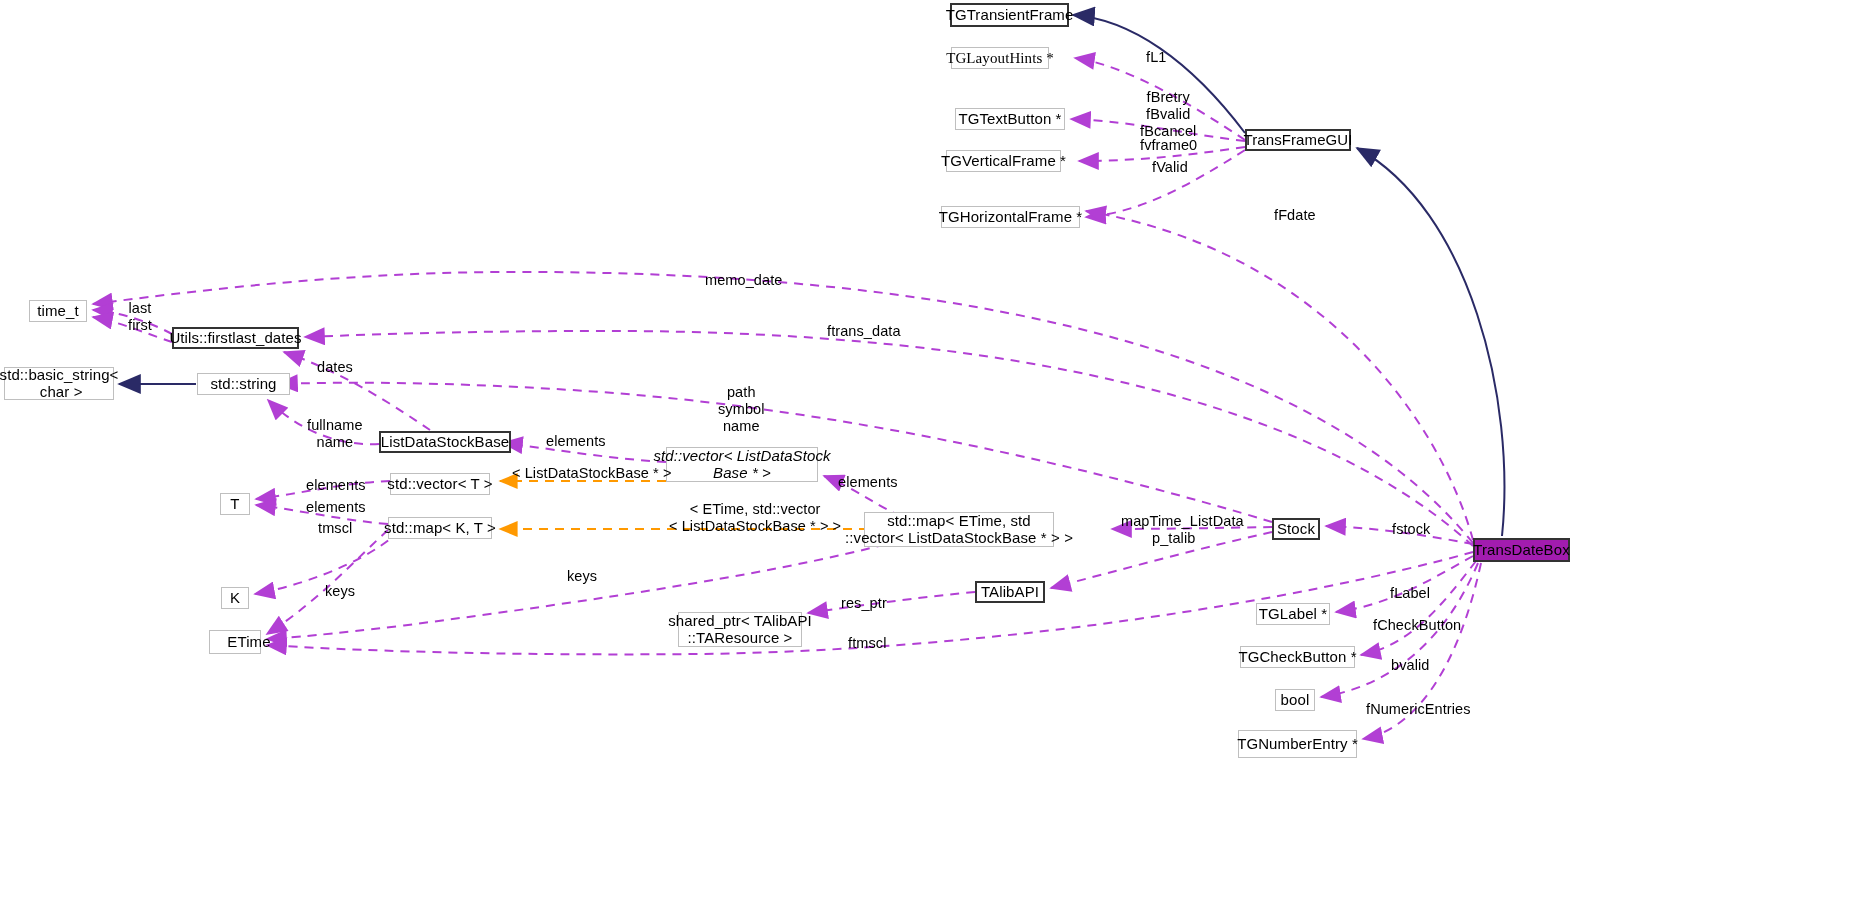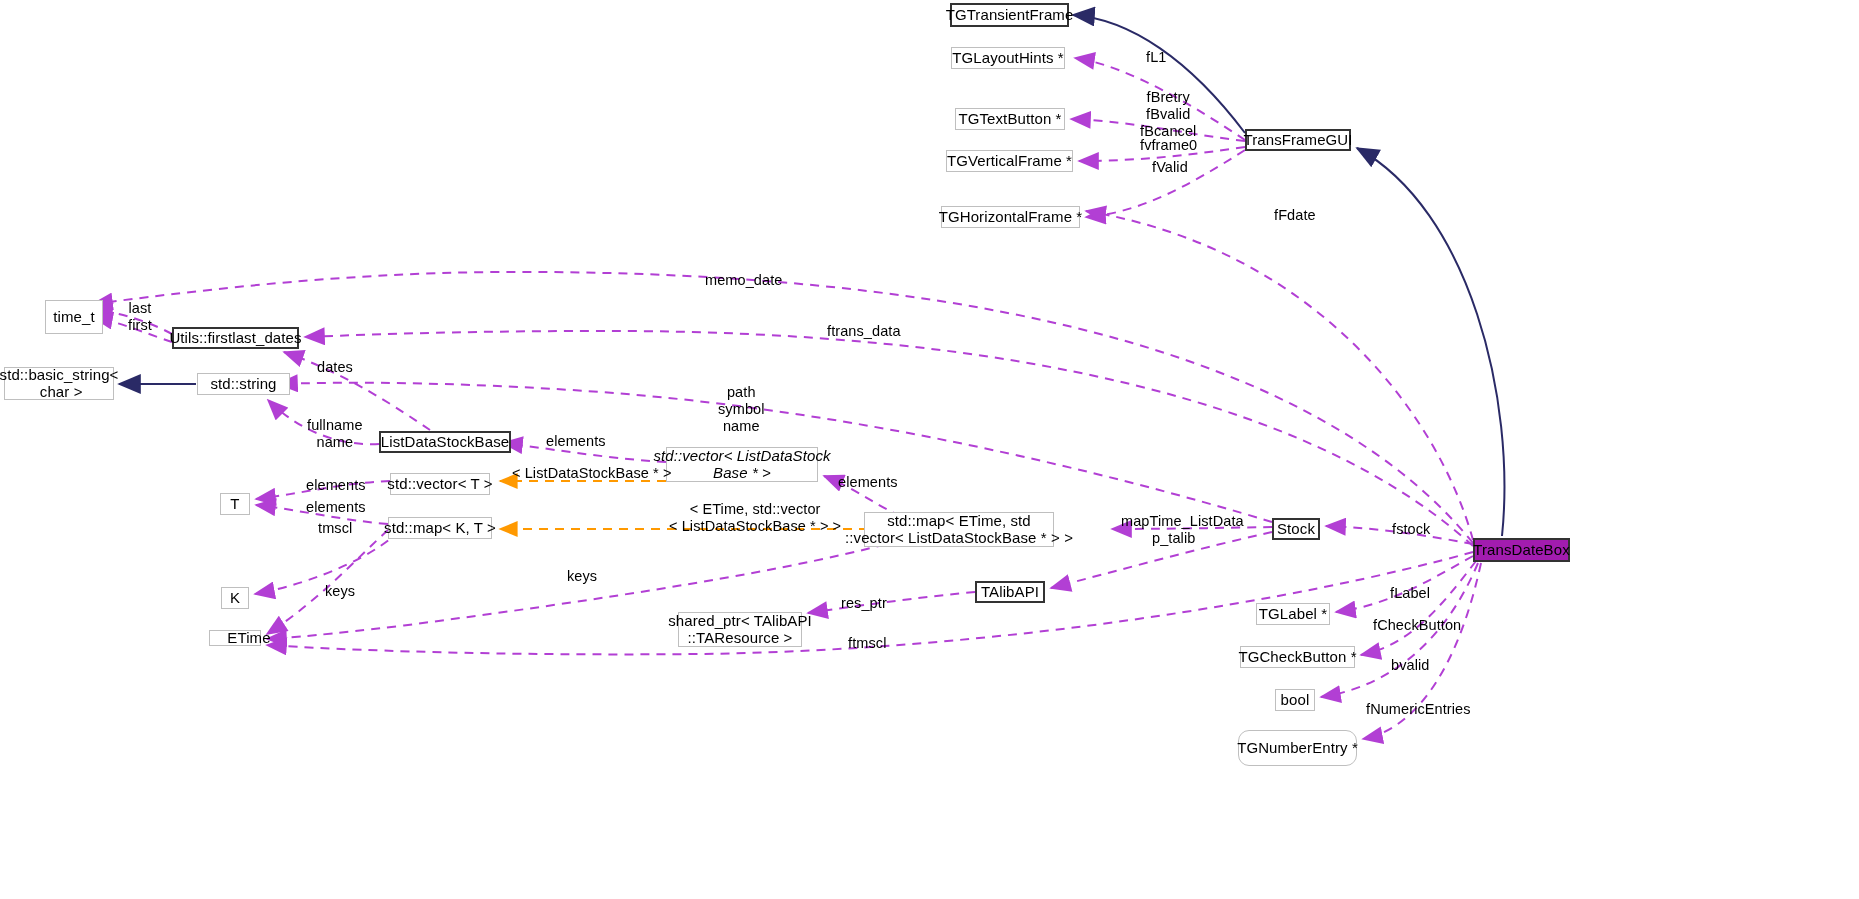--- a/index.html
+++ b/index.html
@@ -147,48 +147,48 @@
 
     <g fill="none" stroke="#ff9900" stroke-width="2" stroke-dasharray="9 7">
 
       <path d="M 666 481 L 500 481" marker-end="url(#arrow-orange)"></path>
 
       <path d="M 916 529 L 500 529" marker-end="url(#arrow-orange)"></path>
     </g>
   </svg>
 
   <div class="node thick" style="left:950px;top:3px;width:119px;height:24px;">TGTransientFrame</div>
-  <div class="node thin" style="left:951px;top:47px;width:114px;height:22px;">TGLayoutHints *</div>
+  <div class="node thin" style="left:951px;top:47px;width:98px;height:22px;font-family:Liberation Serif, serif;">TGLayoutHints *</div>
   <div class="node thin" style="left:955px;top:108px;width:110px;height:22px;">TGTextButton *</div>
-  <div class="node thin" style="left:946px;top:150px;width:127px;height:22px;">TGVerticalFrame *</div>
+  <div class="node thin" style="left:946px;top:150px;width:115px;height:22px;">TGVerticalFrame *</div>
   <div class="node thin" style="left:941px;top:206px;width:139px;height:22px;">TGHorizontalFrame *</div>
   <div class="node thick" style="left:1245px;top:129px;width:106px;height:22px;">TransFrameGUI</div>
-  <div class="node thin" style="left:29px;top:300px;width:58px;height:34px;margin-left:16px;">time_t</div>
+  <div class="node thin" style="left:29px;top:300px;width:58px;height:22px;">time_t</div>
   <div class="node thick" style="left:172px;top:327px;width:127px;height:22px;">Utils::firstlast_dates</div>
   <div class="node thin" style="left:4px;top:367px;width:110px;height:33px;">std::basic_string&lt;
  char &gt;</div>
   <div class="node thin" style="left:197px;top:373px;width:93px;height:22px;">std::string</div>
   <div class="node thick" style="left:379px;top:431px;width:132px;height:22px;">ListDataStockBase</div>
   <div class="node thin" style="left:666px;top:447px;width:152px;height:35px;font-style:italic;">std::vector&lt; ListDataStock
 Base * &gt;</div>
   <div class="node thin" style="left:220px;top:493px;width:30px;height:22px;">T</div>
   <div class="node thin" style="left:390px;top:473px;width:100px;height:22px;">std::vector&lt; T &gt;</div>
   <div class="node thin" style="left:388px;top:517px;width:104px;height:22px;">std::map&lt; K, T &gt;</div>
   <div class="node thin" style="left:864px;top:512px;width:190px;height:35px;">std::map&lt; ETime, std
 ::vector&lt; ListDataStockBase * &gt; &gt;</div>
   <div class="node thin" style="left:221px;top:587px;width:28px;height:22px;">K</div>
-  <div class="node thin" style="left:209px;top:630px;width:52px;height:16px;padding-left:28px;">ETime</div>
+  <div class="node thin" style="left:209px;top:630px;width:52px;height:24px;padding-left:28px;">ETime</div>
   <div class="node thin" style="left:678px;top:612px;width:124px;height:35px;">shared_ptr&lt; TAlibAPI
 ::TAResource &gt;</div>
   <div class="node thick" style="left:975px;top:581px;width:70px;height:22px;">TAlibAPI</div>
   <div class="node thick" style="left:1272px;top:518px;width:48px;height:22px;">Stock</div>
   <div class="node thin" style="left:1256px;top:603px;width:74px;height:22px;">TGLabel *</div>
   <div class="node thin" style="left:1240px;top:646px;width:115px;height:22px;">TGCheckButton *</div>
   <div class="node thin" style="left:1275px;top:689px;width:40px;height:22px;">bool</div>
-  <div class="node thin" style="left:1238px;top:730px;width:119px;height:36px;border-radius:11px;">TGNumberEntry *</div>
+  <div class="node thin" style="left:1238px;top:730px;width:119px;height:28px;">TGNumberEntry *</div>
   <div class="node current" style="left:1473px;top:538px;width:97px;height:24px;">TransDateBox</div>
 
   <div class="edge-label" style="left:1146px;top:49px;">fL1</div>
   <div class="edge-label" style="left:1140px;top:89px;">fBretry
 fBvalid
 fBcancel</div>
   <div class="edge-label" style="left:1140px;top:137px;">fvframe0</div>
   <div class="edge-label" style="left:1152px;top:159px;">fValid</div>
   <div class="edge-label" style="left:1274px;top:207px;">fFdate</div>
   <div class="edge-label" style="left:705px;top:272px;">memo_date</div>

